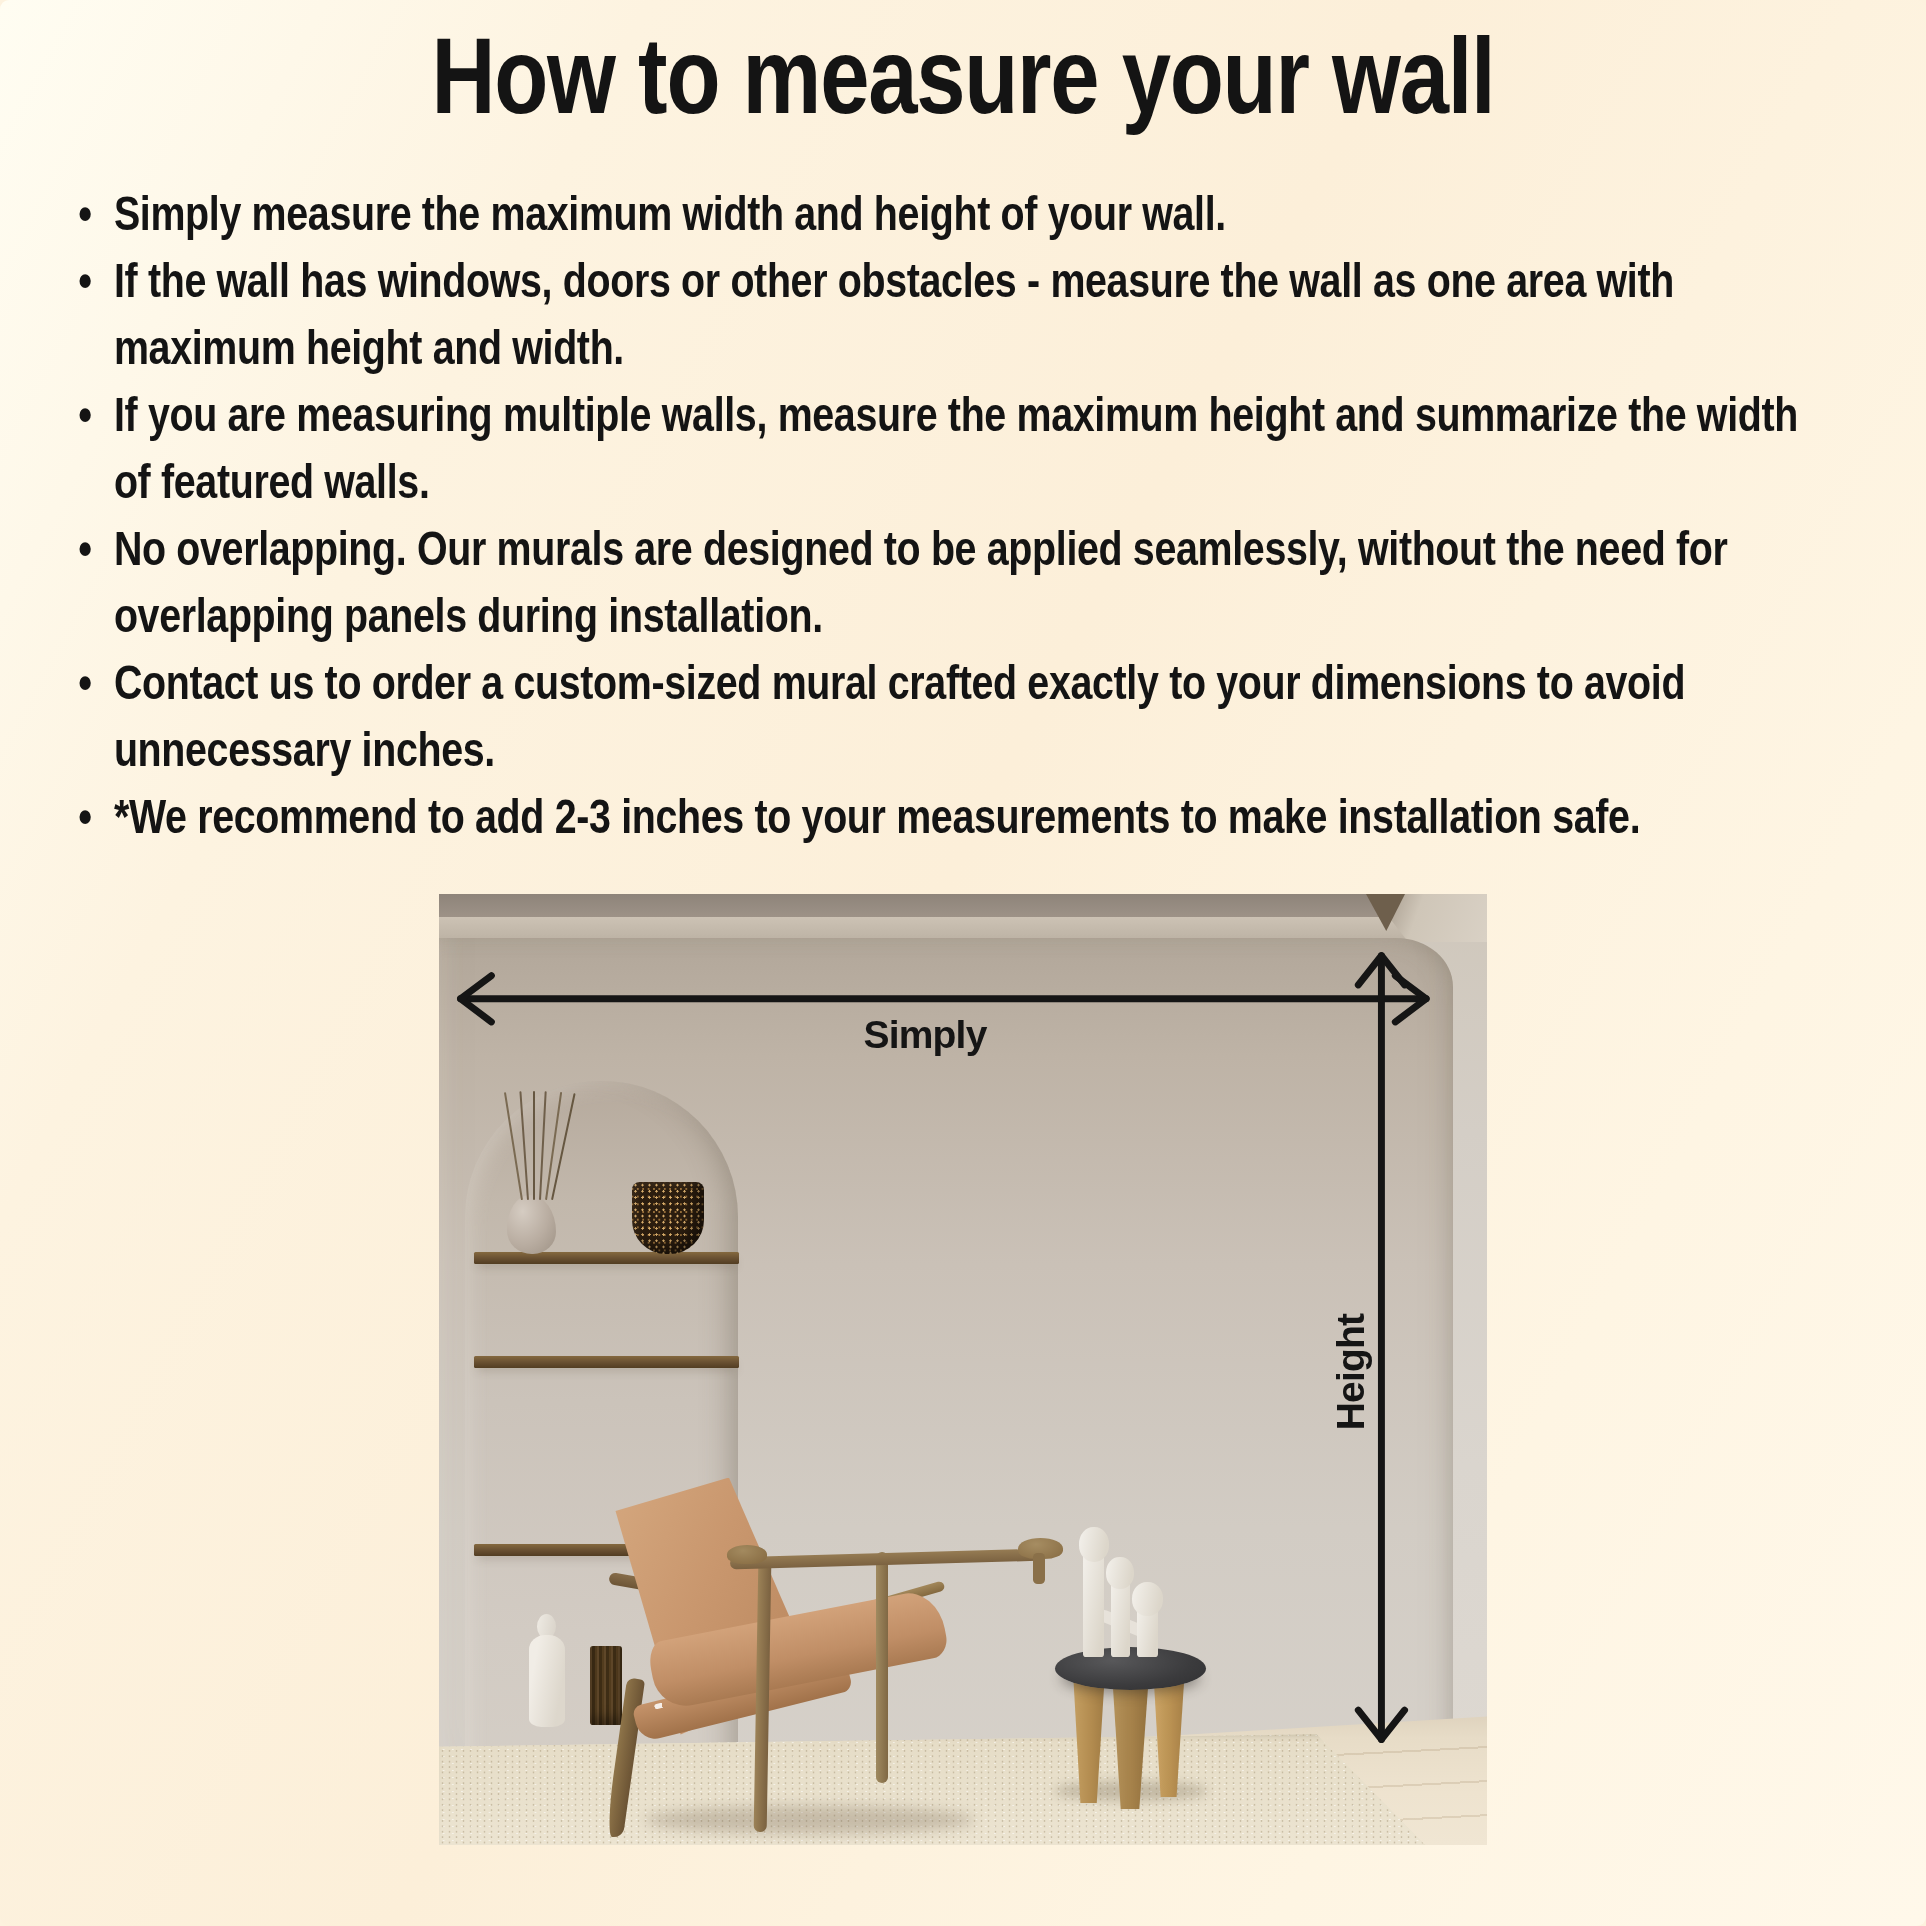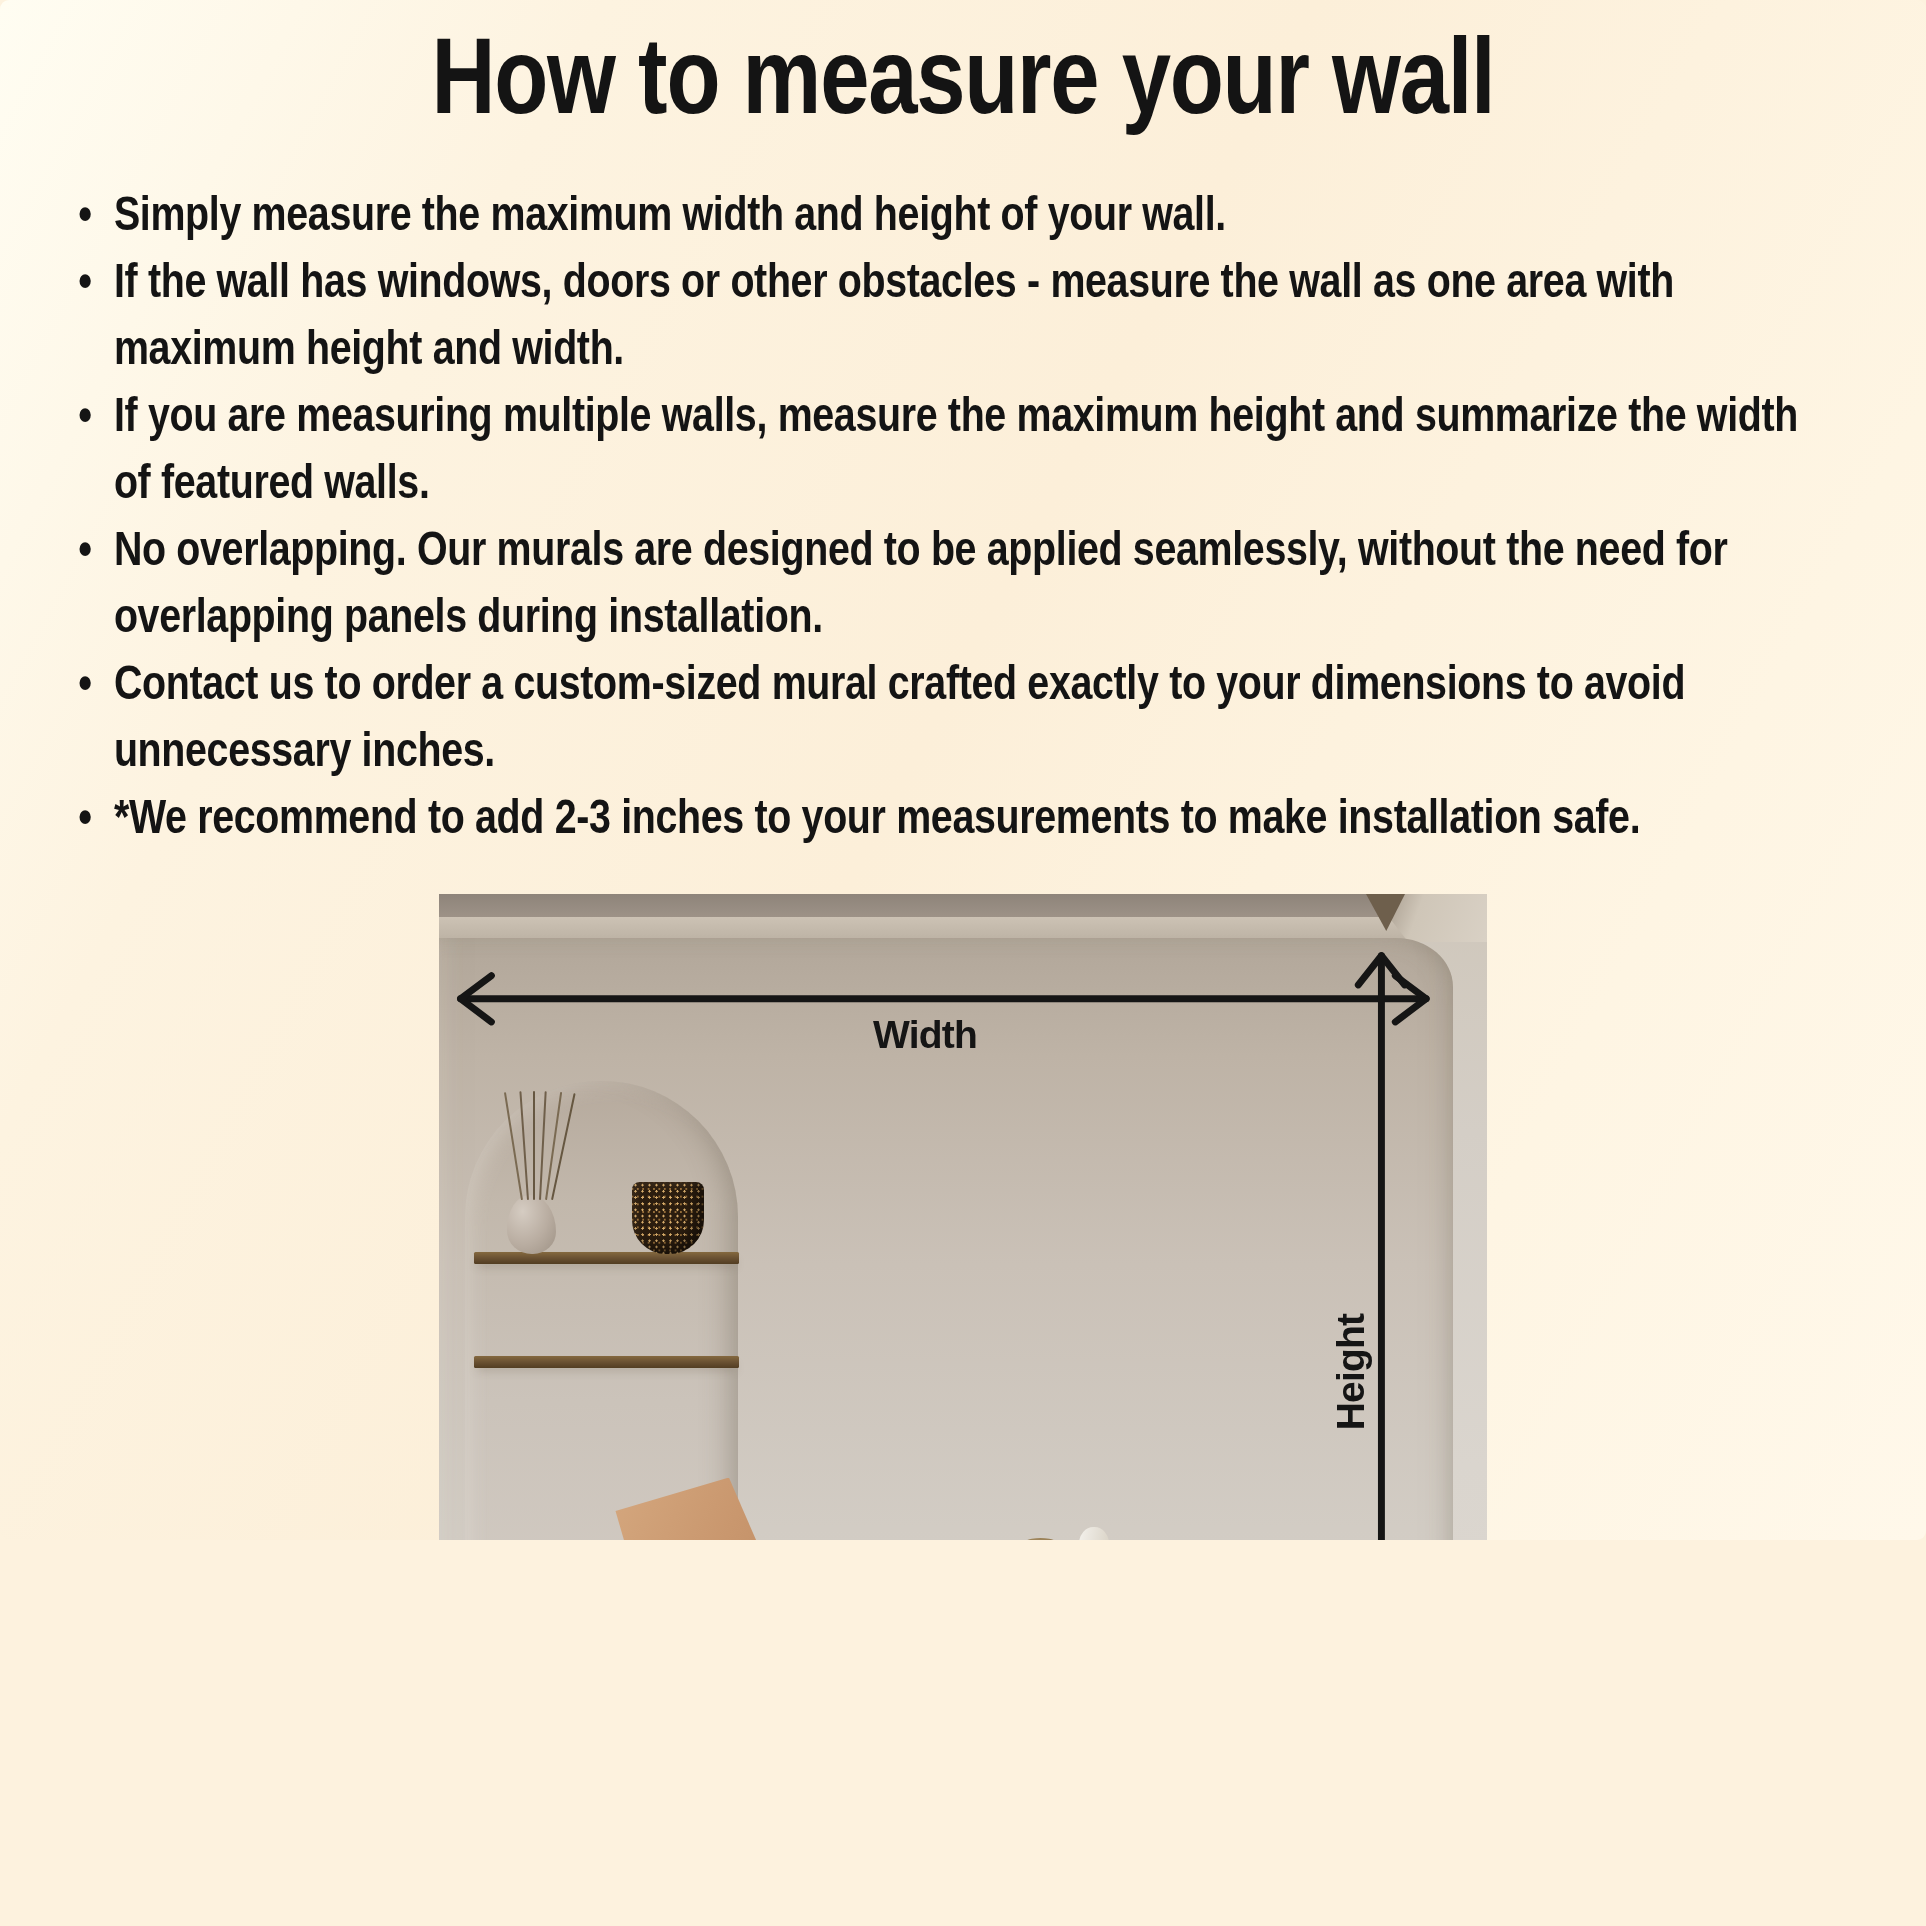--- a/index.html
+++ b/index.html
@@ -9,21 +9,21 @@
     --text:#141414;
     --arrow:#151515;
   }
   *{box-sizing:border-box;}
   html,body{margin:0;padding:0;}
   body{
     font-family:"Liberation Sans","DejaVu Sans",sans-serif;
     background:#fdf2de;
   }
   .canvas{
-    position:relative;width:1926px;height:1540px;overflow:hidden;
+    position:relative;width:1926px;height:1926px;overflow:hidden;
     background:linear-gradient(118deg,var(--background-top) 0%,#fdf3e0 22%,var(--background-main) 48%,#fef5e3 78%,var(--background-edge) 100%);
     border-radius:9px;
   }
   .canvas > *,.photo *{position:absolute;}
 
   
   .page-title{
     top:12.3px;left:0;width:1926px;margin:0;text-align:center;
     font-size:108px;line-height:127px;font-weight:700;letter-spacing:-1.5px;
     color:var(--text);transform:scaleX(.82);
@@ -270,18 +270,18 @@
         <path class="arrow-stroke" d="M68 106 L28 136 L68 166"></path>
         <path class="arrow-stroke" d="M1241 106 L1281 136 L1241 166"></path>
       </g>
       <g>
         <line class="arrow-stroke" x1="1223" y1="80" x2="1223" y2="1097"></line>
         <path class="arrow-stroke" d="M1193 118 L1223 80 L1253 118"></path>
         <path class="arrow-stroke" d="M1193 1059 L1223 1097 L1253 1059"></path>
       </g>
     </svg>
 
-    <div class="measure-label width-label">Width</div>
+    <div class="measure-label width-label">Simply</div>
     <div class="measure-label height-label">Height</div>
   </div>
 
 </div>
 
 
 </body></html>

